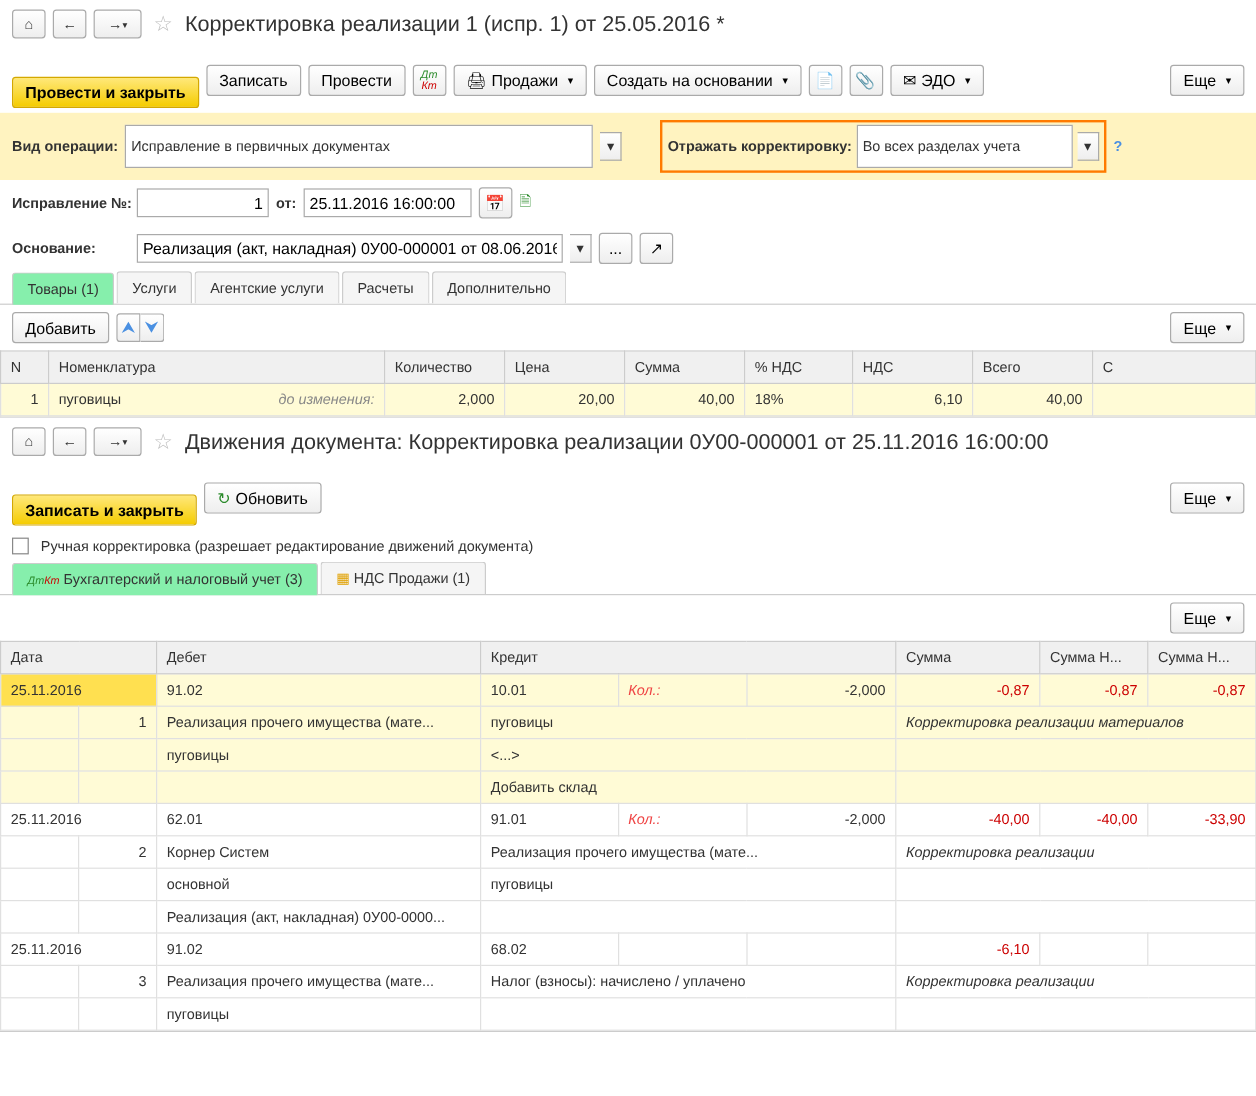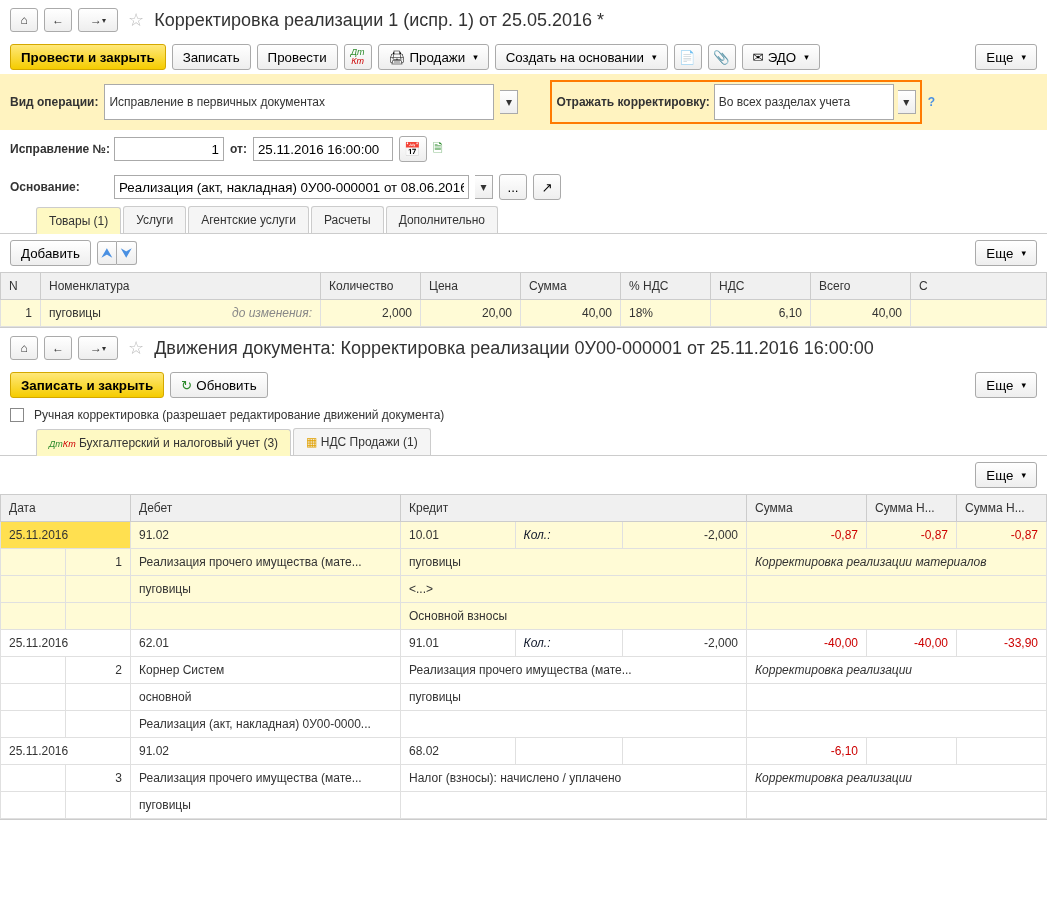--- a/index.html
+++ b/index.html
@@ -5,49 +5,49 @@
 * { box-sizing: border-box; margin: 0; padding: 0; }
 body { font-family: Arial, sans-serif; font-size: 12px; color: #333; background: #fff; }
 .panel { border-bottom: 1px solid #ccc; }
 .topbar { padding: 8px 10px; display: flex; align-items: center; gap: 6px; }
 .nav-btn { width: 28px; height: 24px; border: 1px solid #aaa; background: linear-gradient(#fff,#eee); border-radius: 3px; display: flex; align-items: center; justify-content: center; cursor: pointer; }
 .dropdown-nav { width: 40px; }
 .star { color: #bbb; font-size: 18px; margin: 0 4px; }
 .title { font-size: 18px; color: #333; }
 .toolbar { padding: 4px 10px; display: flex; align-items: center; gap: 6px; flex-wrap: wrap; }
 .btn { height: 26px; padding: 0 10px; border: 1px solid #aaa; background: linear-gradient(#fff,#eee); border-radius: 3px; cursor: pointer; display: flex; align-items: center; gap: 4px; }
-.btn-primary { background: linear-gradient(#ffe87a,#f5cc00); border-color: #d4a800; font-weight: bold; }
+.btn-primary { background: linear-gradient(#ffe87a,#f5cc00); border-color: #d4a800; font-weight: bold; margin-top: 20px; }
 .btn-icon { width: 28px; padding: 0; justify-content: center; }
 .spacer { flex: 1; }
 .field-row { padding: 6px 10px; display: flex; align-items: center; gap: 6px; }
 .field-row.yellow { background: #fff3c0; }
 .label { white-space: nowrap; font-weight: bold; }
 .input { height: 24px; border: 1px solid #aaa; padding: 0 4px; background: #fff; }
 .select { height: 36px; border: 1px solid #aaa; background: #fff; display: flex; align-items: center; padding: 0 4px; }
 .select-btn { width: 18px; height: 24px; border: 1px solid #aaa; border-left: none; background: linear-gradient(#fff,#eee); display: flex; align-items: center; justify-content: center; cursor: pointer; }
 .highlight-box { border: 2px solid #ff7a00; padding: 2px 4px; display: flex; align-items: center; gap: 4px; }
 .tabs { display: flex; padding: 0 10px; border-bottom: 1px solid #ccc; }
 .tab { padding: 6px 12px; border: 1px solid #ccc; border-bottom: none; background: #f5f5f5; cursor: pointer; margin-right: 2px; border-radius: 3px 3px 0 0; }
-.tab.active { background: #fef9c3; position: relative; top: 1px; margin-left: 26px; }
+.tab.active { background: #86efac; position: relative; top: 1px; }
 .subbar { padding: 6px 10px; display: flex; align-items: center; gap: 6px; }
 .table { width: 100%; border-collapse: collapse; }
 .table th { background: #f0f0f0; border: 1px solid #ccc; padding: 6px 8px; text-align: left; font-weight: normal; }
 .table td { border: 1px solid #e0e0e0; padding: 6px 8px; }
 .row-yellow { background: #fffbd6; }
 .row-changed { background: #ffe050; }
 .row-highlight { outline: 2px solid #ff7a00; }
 .num-right { text-align: right; }
 .italic-gray { font-style: italic; color: #888; text-align: right; }
 .arrows { display: flex; align-items: center; }
 .arrow-btn { width: 20px; height: 24px; border: 1px solid #aaa; background: linear-gradient(#fff,#eee); cursor: pointer; color: #4a90e2; font-weight: bold; display: flex; align-items: center; justify-content: center; }
 .arrow-btn.up { color: #4a90e2; border-radius: 3px 0 0 3px; }
 .arrow-btn.down { color: #4a90e2; border-left: none; border-radius: 0 3px 3px 0; }
 .checkbox { width: 14px; height: 14px; border: 1px solid #888; display: inline-block; vertical-align: middle; margin-right: 4px; }
 .red { color: #c00; }
-.gray { color: #0f172a; }
+.gray { color: #ef4444; }
 .movements-table th { font-weight: normal; }
 .movements-table td { vertical-align: top; }
 .dropdown-arrow::after { content: "▾"; margin-left: 4px; font-size: 9px; }
 .help-icon { color: #4a90e2; font-weight: bold; }
 .green-icon { color: #2a8a2a; }
 .icon-dtkh { font-size: 9px; line-height: 9px; font-style: italic; }
 .icon-dtkh .dt { color: #2a8a2a; }
 .icon-dtkh .kt { color: #c00; }
 </style>
 </head>
@@ -227,21 +227,21 @@
       <td></td>
           <td></td>
       <td>пуговицы</td>
       <td colspan="3">&lt;...&gt;</td>
       <td colspan="3"></td>
     </tr>
     <tr class="row-yellow">
       <td></td>
           <td></td>
       <td></td>
-      <td colspan="3">Основной взносы</td>
+      <td colspan="3">Добавить склад</td>
       <td colspan="3"></td>
     </tr>
     <tr class="">
       <td colspan="2">25.11.2016</td>
       <td>62.01</td>
       <td>91.01</td>
       <td class="gray" style="font-style:italic">Кол.:</td>
           <td class="num-right">-2,000</td>
       <td class="num-right red">-40,00</td>
       <td class="num-right red">-40,00</td>

